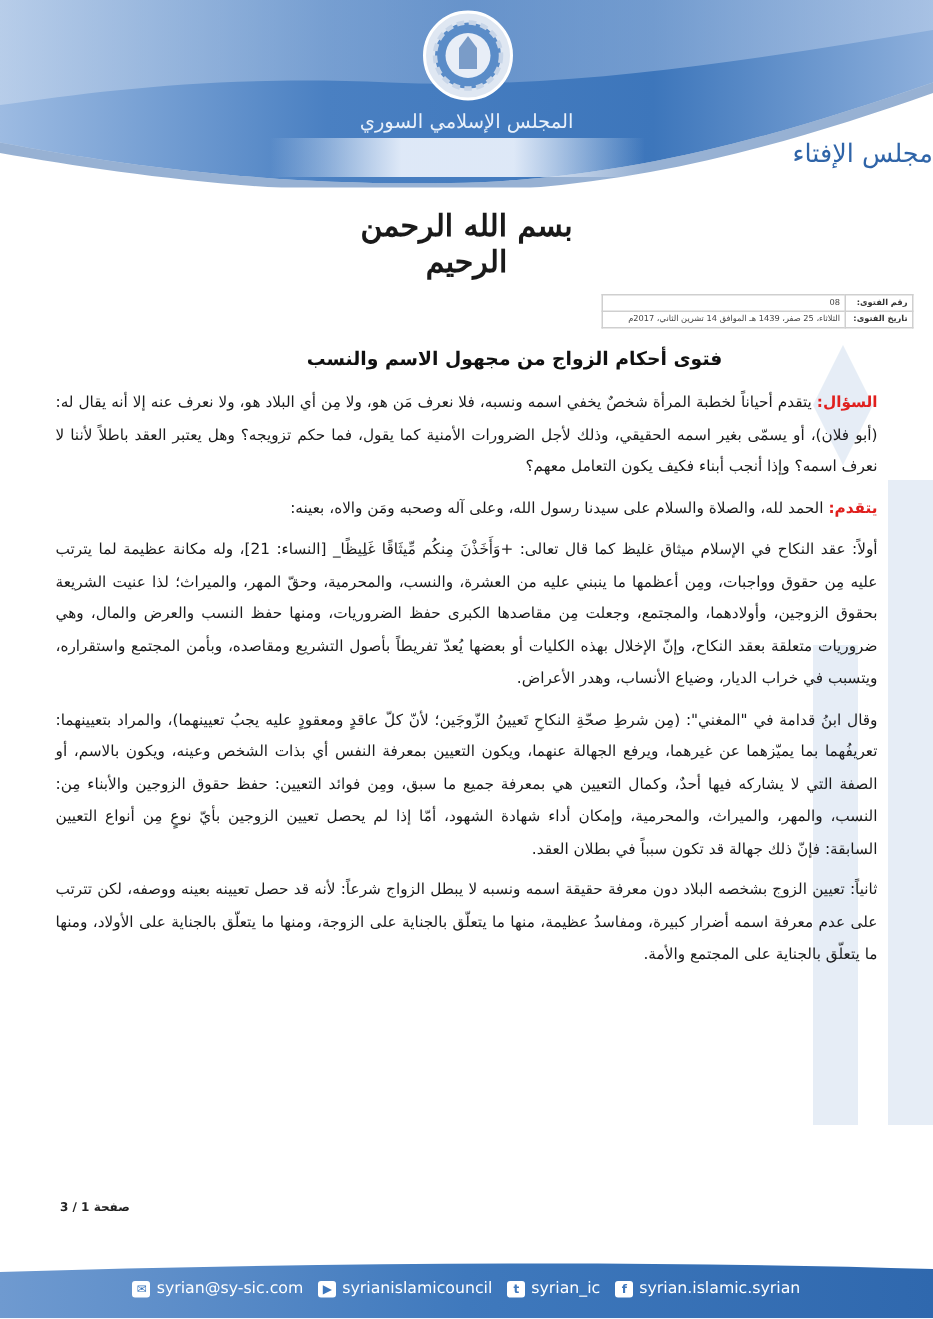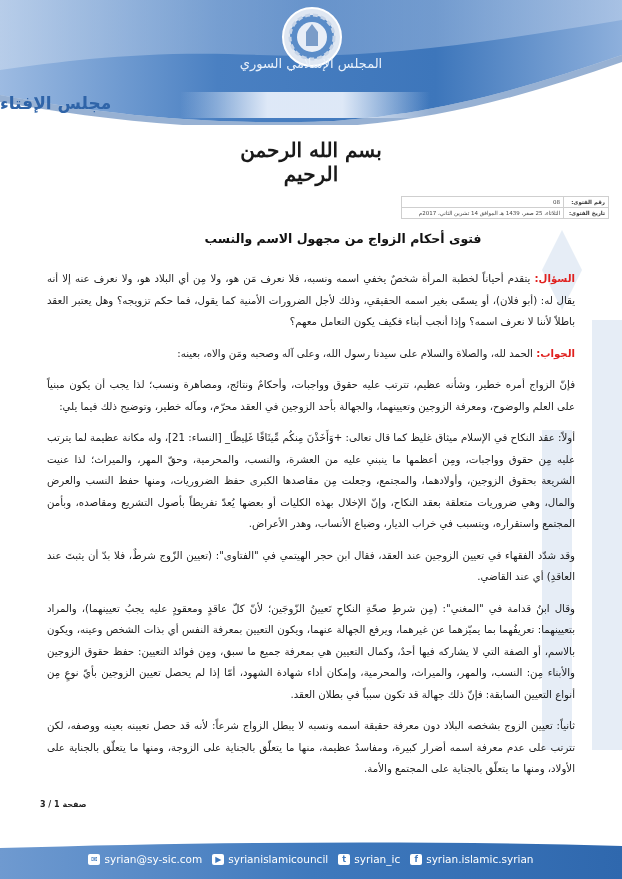--- a/index.html
+++ b/index.html
@@ -1,30 +1,30 @@
 <!DOCTYPE html>
 <html><head>
 <meta charset="utf-8">
 <style>
   html, body { margin:0; padding:0; }
   body { width:622px; height:879px; position:relative; overflow:hidden; background:#ffffff; font-family:"DejaVu Sans", sans-serif; }
   .header { position:absolute; left:0; top:0; width:622px; height:125px; overflow:hidden; }
   .header svg.bg { position:absolute; left:0; top:0; }
   .logo { position:absolute; left:281px; top:6px; width:62px; height:62px; }
-  .org-name { position:absolute; left:0; width:622px; top:56px; text-align:center; color:#e9f1fb; font-size:13px; direction:rtl; }
+  .org-name { position:absolute; left:0; width:622px; top:74px; text-align:center; color:#e9f1fb; font-size:13px; direction:rtl; }
   .dept-band { position:absolute; left:180px; top:92px; width:250px; height:26px; background:linear-gradient(90deg, rgba(255,255,255,0) 0%, rgba(230,238,250,0.95) 35%, rgba(230,238,250,0.95) 65%, rgba(255,255,255,0) 100%); }
-  .dept-name { position:absolute; left:0; width:622px; top:93px; text-align:left; color:#2f64a8; font-size:17px; direction:rtl; font-weight:bold; }
+  .dept-name { position:absolute; left:0; width:622px; top:93px; text-align:right; color:#2f64a8; font-size:17px; direction:rtl; font-weight:normal; }
   .bismillah { position:absolute; left:222px; top:138px; width:178px; height:46px; text-align:center; direction:rtl; font-family:"DejaVu Serif", serif; font-size:20px; font-weight:bold; color:#1a1a1a; letter-spacing:-1px; }
   .meta-table { position:absolute; left:401px; top:196px; width:208px; border-collapse:collapse; direction:rtl; font-size:5.5px; color:#444; }
   .meta-table td { border:1px solid #cfcfcf; padding:1px 3px; height:8px; }
   .meta-table td.lbl { width:38px; font-weight:bold; color:#333; }
   .watermark { position:absolute; right:0; top:230px; width:120px; height:520px; opacity:0.12; }
   .title { position:absolute; left:0; width:622px; top:231px; text-align:center; direction:rtl; font-size:12.5px; font-weight:bold; color:#111;padding-left:32px; }
   .content { position:absolute; left:37px; top:258px; width:548px; direction:rtl; text-align:justify; font-size:10.2px; line-height:21.5px; color:#1a1a1a; }
-  .content p { margin:10px; }
+  .content p { margin:0; }
   .content p.gap { margin-top:6px; }
   .red { color:#e0201e; font-weight:bold; }
   .bold { font-weight:normal; }
   .page-num { position:absolute; left:40px; top:800px; font-size:8px; color:#222; direction:rtl; font-weight:bold; }
   .footer { position:absolute; left:0; top:838px; width:622px; height:41px; overflow:hidden; }
   .footer svg { position:absolute; left:0; top:0; }
   .contacts { position:absolute; left:0; top:853px; width:622px; display:flex; justify-content:center; gap:10px; font-size:10.5px; color:#ffffff; direction:ltr; }
   .contact { display:flex; align-items:center; gap:4px; }
   .cicon { width:12px; height:11px; background:#ffffff; border-radius:2px; color:#3c77bd; font-size:8px; line-height:11px; text-align:center; font-weight:bold; }
 </style>
@@ -82,27 +82,25 @@
   <rect x="40" y="200" width="30" height="320" fill="#3d76bb"></rect>
 </svg>
 
 <div class="title">فتوى أحكام الزواج من مجهول الاسم والنسب</div>
 
 <div class="content">
   <p>
     <span class="red">السؤال:</span><span> يتقدم أحياناً لخطبة المرأة شخصٌ يخفي اسمه ونسبه، فلا نعرف مَن هو، ولا مِن أي البلاد هو، ولا نعرف عنه إلا أنه يقال له: (أبو فلان)، أو يسمّى بغير اسمه الحقيقي، وذلك لأجل الضرورات الأمنية كما يقول، فما حكم تزويجه؟ وهل يعتبر العقد باطلاً لأننا لا نعرف اسمه؟ وإذا أنجب أبناء فكيف يكون التعامل معهم؟</span>
   </p>
   <p class="gap">
-    <span class="red">الجواب:</span><span> الحمد لله، والصلاة والسلام على سيدنا رسول الله، وعلى آله وصحبه ومَن والاه، بعينه:</span>
+    <span class="red">يتقدم:</span><span> الحمد لله، والصلاة والسلام على سيدنا رسول الله، وعلى آله وصحبه ومَن والاه، بعينه:</span>
   </p>
-  <p class="gap">فإنّ الزواج أمره خطير، وشأنه عظيم، تترتب عليه حقوق وواجبات، وأحكامٌ ونتائج، ومصاهرة ونسب؛ لذا يجب أن يكون مبنياً على العلم والوضوح، ومعرفة الزوجين وتعيينهما، والجهالة بأحد الزوجين في العقد محرّم، ومآله خطير، وتوضيح ذلك فيما يلي:</p>
   <p class="gap">
     <span class="bold">أولاً: عقد النكاح في الإسلام ميثاق غليظ كما قال تعالى: +وَأَخَذْنَ مِنكُم مِّيثَاقًا غَلِيظًا_ [النساء: 21]</span><span>، وله مكانة عظيمة لما يترتب عليه مِن حقوق وواجبات، ومِن أعظمها ما ينبني عليه من العشرة، والنسب، والمحرمية، وحقّ المهر، والميراث؛ لذا عنيت الشريعة بحقوق الزوجين، وأولادهما، والمجتمع، وجعلت مِن مقاصدها الكبرى حفظ الضروريات، ومنها حفظ النسب والعرض والمال، وهي ضروريات متعلقة بعقد النكاح، وإنّ الإخلال بهذه الكليات أو بعضها يُعدّ تفريطاً بأصول التشريع ومقاصده، وبأمن المجتمع واستقراره، ويتسبب في خراب الديار، وضياع الأنساب، وهدر الأعراض.</span>
   </p>
-  <p class="gap">وقد شدّد الفقهاء في تعيين الزوجين عند العقد، فقال ابن حجر الهيتمي في "الفتاوى": (تعيين الزّوج شرطٌ، فلا بدّ أن يثبتَ عند العاقدِ) أي عند القاضي.</p>
   <p class="gap">وقال ابنُ قدامة في "المغني": (مِن شرطِ صحّةِ النكاحِ تَعيينُ الزّوجَين؛ لأنّ كلّ عاقدٍ ومعقودٍ عليه يجبُ تعيينهما)، والمراد بتعيينهما: تعريفُهما بما يميّزهما عن غيرهما، ويرفع الجهالة عنهما، ويكون التعيين بمعرفة النفس أي بذات الشخص وعينه، ويكون بالاسم، أو الصفة التي لا يشاركه فيها أحدٌ، وكمال التعيين هي بمعرفة جميع ما سبق، ومِن فوائد التعيين: حفظ حقوق الزوجين والأبناء مِن: النسب، والمهر، والميراث، والمحرمية، وإمكان أداء شهادة الشهود، أمّا إذا لم يحصل تعيين الزوجين بأيّ نوعٍ مِن أنواع التعيين السابقة: فإنّ ذلك جهالة قد تكون سبباً في بطلان العقد.</p>
   <p class="gap">
     <span class="bold">ثانياً: تعيين الزوج بشخصه البلاد دون معرفة حقيقة اسمه ونسبه لا يبطل الزواج شرعاً</span><span>: لأنه قد حصل تعيينه بعينه ووصفه، لكن تترتب على عدم معرفة اسمه أضرار كبيرة، ومفاسدُ عظيمة، منها ما يتعلّق بالجناية على الزوجة، ومنها ما يتعلّق بالجناية على الأولاد، ومنها ما يتعلّق بالجناية على المجتمع والأمة.</span>
   </p>
 </div>
 
 <div class="page-num">صفحة 1 / 3</div>
 
 <div class="footer">
   <svg width="622" height="41" viewBox="0 0 622 41">

